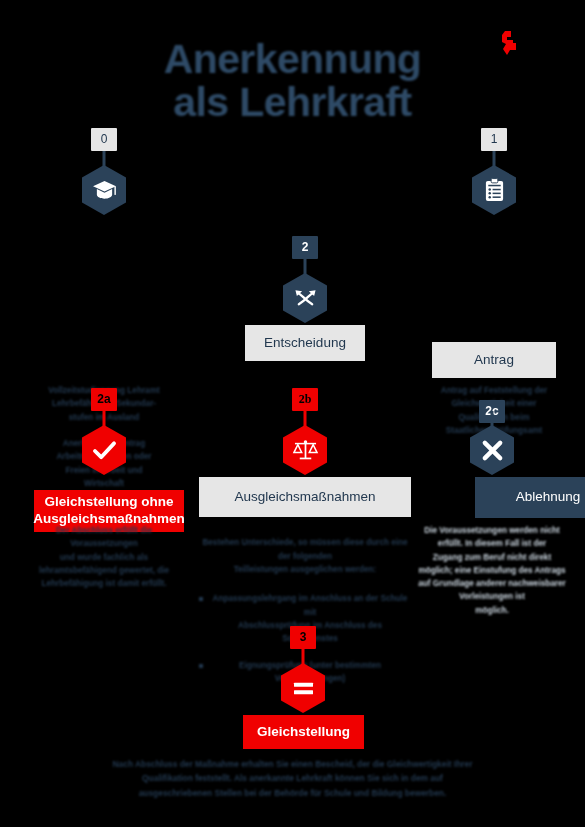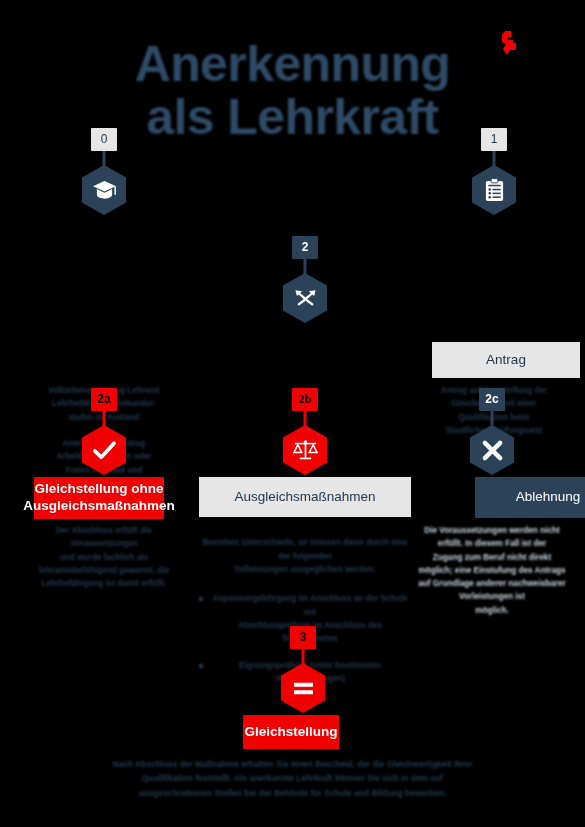--- a/index.html
+++ b/index.html
@@ -26,21 +26,21 @@
     height: 827px;
   }
 
   
   #title {
     position: absolute;
     left: 0;
     top: 38px;
     width: 585px;
     text-align: center;
-    font-size: 50px;
+    font-size: 41px;
     font-weight: 700;
     line-height: 1.06;
     letter-spacing: -0.6px;
     color: #2e4a66;
     filter: blur(0.9px);
     white-space: pre-line;
   }
 
   
   #logo-mark {
@@ -211,51 +211,52 @@
         <rect x="7.5" y="0.5" width="7" height="4.5" rx="1.2" fill="none" stroke="#2b4259" stroke-width="1"></rect>
         <rect x="4.5" y="7" width="13" height="1.6" fill="#2b4259"></rect>
         <circle cx="6" cy="12" r="1.3" fill="#2b4259"></circle>
         <rect x="9" y="11.2" width="8.5" height="1.6" fill="#2b4259"></rect>
         <circle cx="6" cy="16" r="1.3" fill="#2b4259"></circle>
         <rect x="9" y="15.2" width="8.5" height="1.6" fill="#2b4259"></rect>
         <circle cx="6" cy="20" r="1.3" fill="#2b4259"></circle>
         <rect x="9" y="19.2" width="8.5" height="1.6" fill="#2b4259"></rect>
       </svg>
     </div>
-    <div class="banner gray" style="left: 26px; top: 214px; width: 148px; height: 36px; white-space: pre-line;">Antrag</div>
+    <div class="banner gray" style="left: 26px; top: 214px; width: 124px; height: 36px; white-space: pre-line;">Antrag</div>
     <div class="body-text" style="left: 6px; top: 256px; width: 164px; white-space: pre-line;">Antrag auf Feststellung der
 Gleichwertigkeit einer
 Qualifikation beim
 Staatlichen Prüfungsamt</div>
   </div>
 
   <div class="node" style="left:217px; top:236px; width:176px; height:130px;">
     <div class="badge navy" style="top:0;">2</div>
     <div class="stem navy" style="top:23px; height:24px;"></div>
     <div class="hex navy" style="top:37px;">
       <svg viewBox="0 0 26 24" width="25" height="23" aria-hidden="true">
         <g stroke="#ffffff" stroke-width="2.4" fill="none" stroke-linecap="round">
           <path d="M5 6 C9 8 13 14 20 18"></path>
           <path d="M21 6 C17 8 13 14 6 18"></path>
         </g>
         <path d="M2.5 3.5 L9.5 4.5 L4 9.5 Z" fill="#ffffff"></path>
         <path d="M23.5 3.5 L16.5 4.5 L22 9.5 Z" fill="#ffffff"></path>
       </svg>
     </div>
+    <div class="banner gray" style="left: 28px; top: 89px; width: 120px; height: 36px; white-space: pre-line;">Entscheidung</div>
   </div>
 
   <div class="node" style="left:16px; top:388px; width:176px; height:210px;">
     <div class="badge red" style="top:0;">2a</div>
     <div class="stem red" style="top:23px; height:24px;"></div>
     <div class="hex red" style="top:37px;">
       <svg viewBox="0 0 26 22" width="25" height="21" aria-hidden="true">
         <path d="M3 11.5 L9.5 18 L23 3.5" stroke="#ffffff" stroke-width="4" fill="none" stroke-linecap="round" stroke-linejoin="round"></path>
       </svg>
     </div>
-    <div class="banner red" style="left: 18px; top: 89px; width: 130px; height: 42px; white-space: pre-line;">Gleichstellung ohne
+    <div class="banner red" style="left: 18px; top: 102px; width: 150px; height: 42px; white-space: pre-line;">Gleichstellung ohne
 Ausgleichsmaßnahmen</div>
     <div class="body-text" style="left: 6px; top: 136px; width: 164px; white-space: pre-line;">Der Abschluss erfüllt die Voraussetzungen
 und wurde fachlich als
 lehramtsbefähigend gewertet, die
 Lehrbefähigung ist damit erfüllt.</div>
   </div>
 
   <div class="node" style="left:197px; top:388px; width:216px; height:220px;">
     <div class="badge red" style="top:0;font-family:Liberation Serif, serif;">2b</div>
     <div class="stem red" style="top:23px; height:24px;"></div>
@@ -276,21 +277,21 @@
       <span class="bullets">
         <span class="bullet-row" style="white-space:pre-line;">Anpassungslehrgang im Anschluss an der Schule mit
 Abschlussprüfung im Anschluss des Schuldienstes</span>
         <span class="bullet-row" style="white-space:pre-line;">Eignungsprüfung (unter bestimmten
 Voraussetzungen)</span>
       </span>
     </div>
   </div>
 
   <div class="node" style="left:404px; top:388px; width:176px; height:220px;">
-    <div class="badge navy" style="top:0;">2c</div>
+    <div class="badge navy" style="top:12px;">2c</div>
     <div class="stem navy" style="top:23px; height:24px;"></div>
     <div class="hex navy" style="top:37px;">
       <svg viewBox="0 0 24 24" width="23" height="23" aria-hidden="true">
         <path d="M4 4 L20 20 M20 4 L4 20" stroke="#ffffff" stroke-width="4.6" stroke-linecap="round"></path>
       </svg>
     </div>
     <div class="banner navy" style="left: 25px; top: 89px; width: 146px; height: 41px; white-space: pre-line;">Ablehnung</div>
     <div class="body-text light" style="left: 6px; top: 136px; width: 164px; white-space: pre-line;">Die Voraussetzungen werden nicht
 erfüllt. In diesem Fall ist der
 Zugang zum Beruf nicht direkt
@@ -302,18 +303,18 @@
 
   <div class="node" style="left:215px; top:626px; width:176px; height:130px;">
     <div class="badge red" style="top:0;">3</div>
     <div class="stem red" style="top:23px; height:24px;"></div>
     <div class="hex red" style="top:37px;">
       <svg viewBox="0 0 26 20" width="25" height="19" aria-hidden="true">
         <rect x="3" y="4" width="20" height="4.2" rx="0.6" fill="#ffffff"></rect>
         <rect x="3" y="11.8" width="20" height="4.2" rx="0.6" fill="#ffffff"></rect>
       </svg>
     </div>
-    <div class="banner red" style="left: 28px; top: 89px; width: 96px; height: 34px; white-space: pre-line;">Gleichstellung</div>
+    <div class="banner red" style="left: 28px; top: 89px; width: 121px; height: 34px; white-space: pre-line;">Gleichstellung</div>
   </div>
 
   <div id="summary">Nach Abschluss der Maßnahme erhalten Sie einen Bescheid, der die Gleichwertigkeit Ihrer Qualifikation feststellt. Als anerkannte Lehrkraft können Sie sich in dem auf ausgeschriebenen Stellen bei der Behörde für Schule und Bildung bewerben.</div>
 
 </div>
 
 </body></html>

